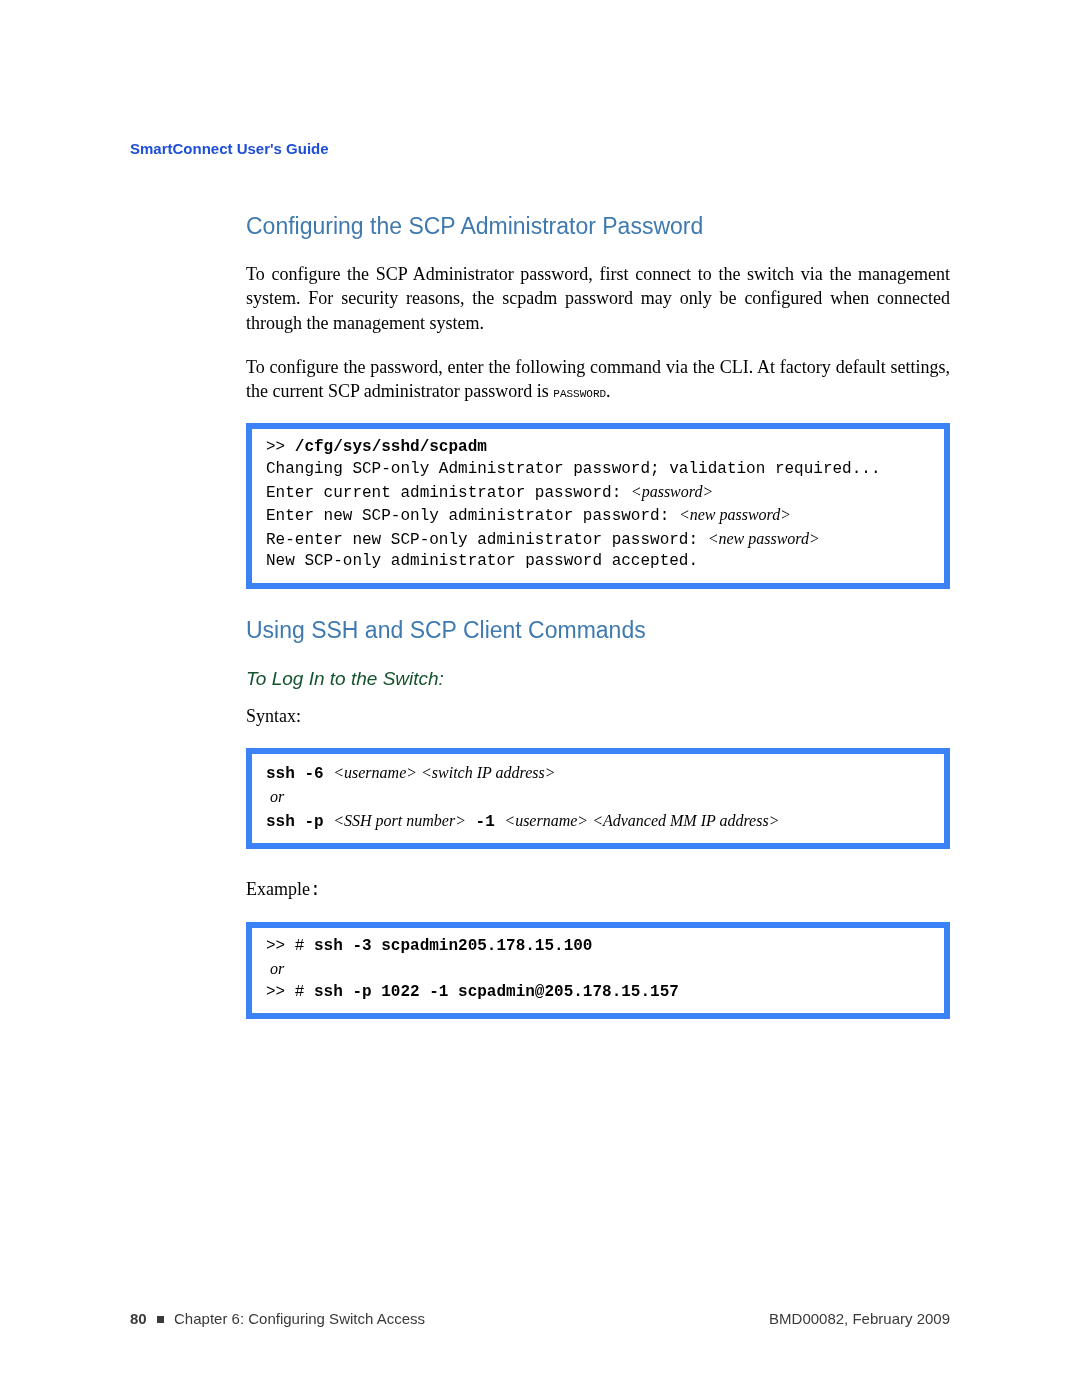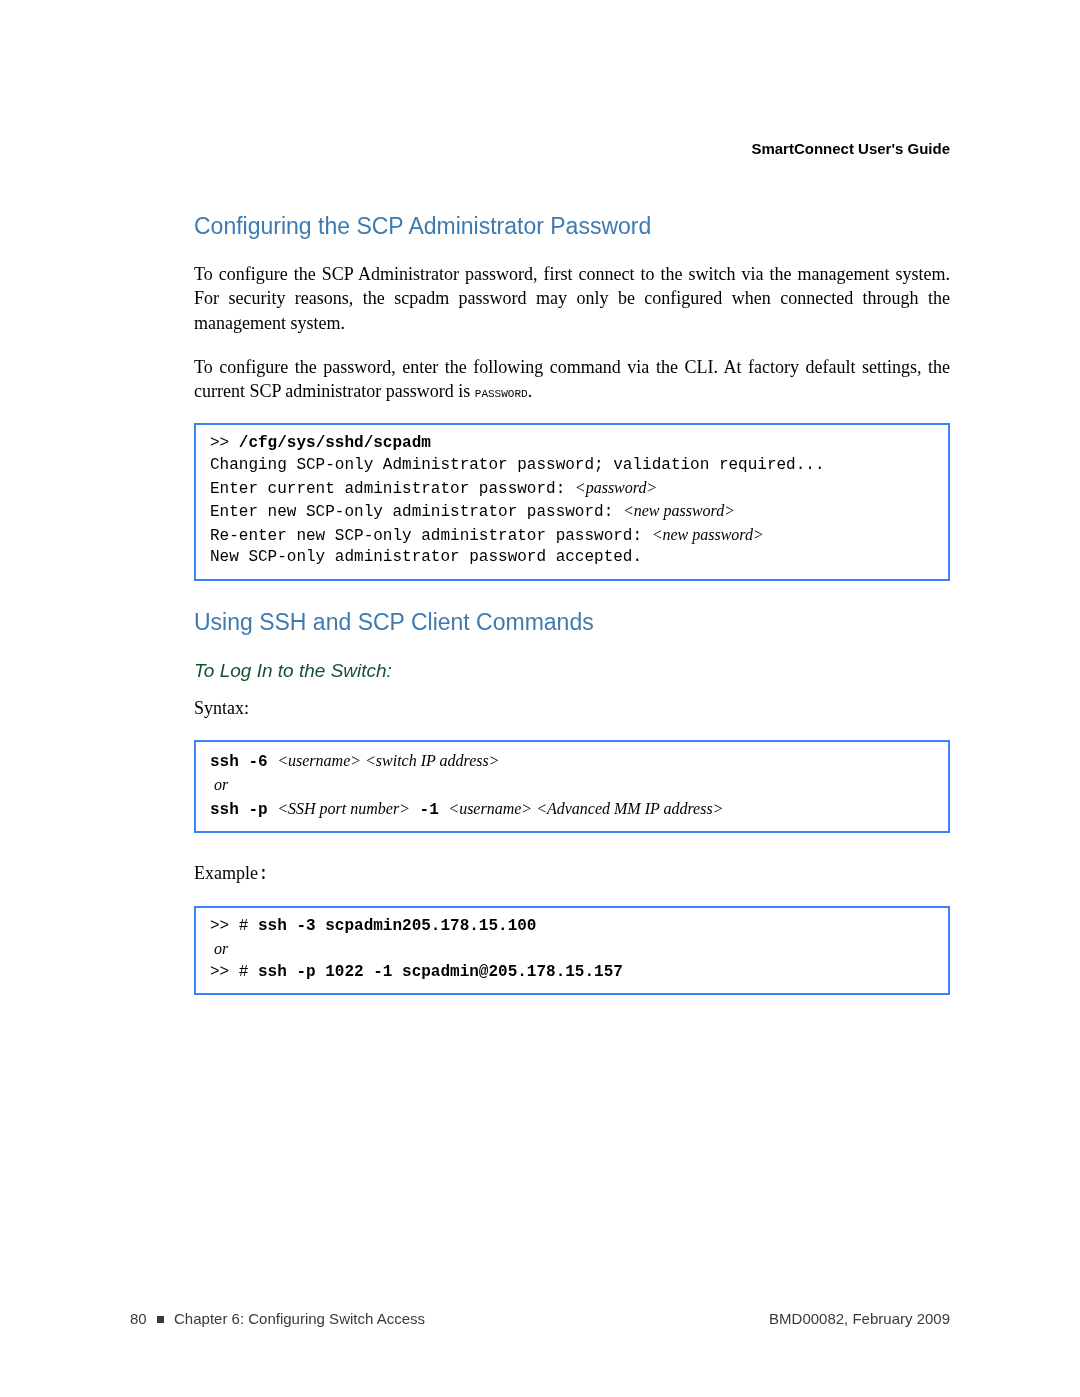--- a/index.html
+++ b/index.html
@@ -13,46 +13,45 @@
     width: 1080px;
     height: 1397px;
     position: relative;
     box-sizing: border-box;
     padding: 140px 130px 0 130px;
   }
   .running-head {
     font-family: Arial, Helvetica, sans-serif;
     font-size: 15px;
     font-weight: bold;
-    color: #000000;
+    color: #1d4ed8;
     margin-bottom: 56px;
-    text-align: right;
   }
   .content {
-    margin-left: 64px;
+    margin-left: 116px;
   }
   h2.section {
     font-family: Arial, Helvetica, sans-serif;
     font-weight: normal;
     color: #3e7ab0;
     font-size: 23px;
     margin: 0 0 22px 0;
   }
   p.body {
     font-size: 18px;
     line-height: 1.35;
     margin: 0 0 20px 0;
     text-align: justify;
   }
   .mono-inline {
     font-family: "Courier New", Courier, monospace;
     font-size: 11px;
   }
   .codebox {
-    border: 2px solid #3b82f6;
+    border: 6px solid #3b82f6;
     padding: 8px 14px 10px 14px;
     font-family: "Courier New", Courier, monospace;
     font-size: 16px;
     line-height: 1.35;
     margin: 0 0 28px 0;
     white-space: pre;
   }
   .codebox .bold { font-weight: bold; }
   .codebox .ital { font-style: italic; font-family: "Times New Roman", Times, serif; font-size: 16px;}
   h3.subhead {
@@ -67,21 +66,21 @@
     position: absolute;
     bottom: 70px;
     left: 130px;
     right: 130px;
     display: flex;
     justify-content: space-between;
     font-family: Arial, Helvetica, sans-serif;
     font-size: 15px;
     color: #3a3a3a;
   }
-  .footer .left .pnum { font-weight: normal; }
+  .footer .left .pnum { font-weight: bold; }
   .footer .sq {
     display: inline-block;
     width: 7px; height: 7px;
     background: #3a3a3a;
     vertical-align: middle;
     margin: 0 6px 2px 6px;
   }
 </style>
 </head>
 <body>

